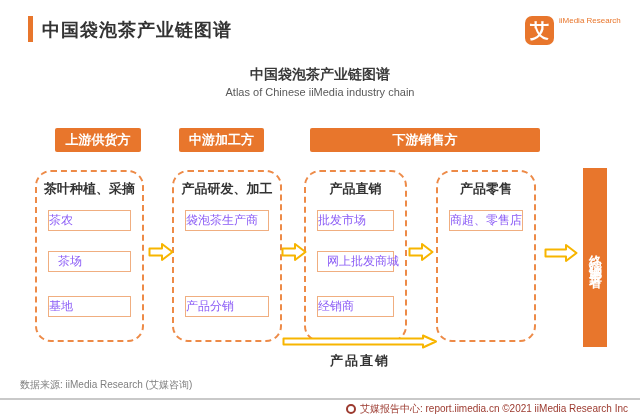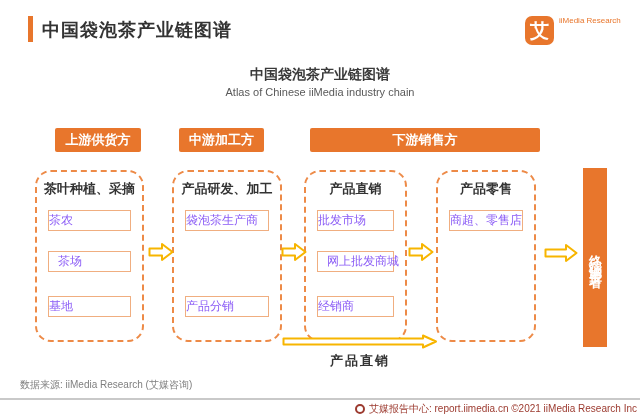--- a/index.html
+++ b/index.html
@@ -66,21 +66,21 @@
     font-size:13px;font-weight:bold;color:#333;letter-spacing:2px;}
 
   
   .end-consumer{left:583px;top:168px;width:24px;height:179px;background:var(--orange);
     color:#fff;font-weight:bold;font-size:13px;display:flex;align-items:center;justify-content:center;}
   .end-consumer span{writing-mode:vertical-rl;text-orientation:upright;letter-spacing:5px;}
 
   
   .data-source{left:20px;top:378px;font-size:10px;color:#7f7f7f;}
   .footer-line{left:0;top:398px;width:640px;height:2px;background:#c9c9c9;}
-  .footer-bar{left:0;top:401px;width:640px;height:15px;display:flex;align-items:center;justify-content:flex-end;padding-right:3px;}
+  .footer-bar{left:0;top:401px;width:640px;height:15px;display:flex;align-items:center;justify-content:flex-end;padding-right:12px;}
   .footer-icon{width:10px;height:10px;border:2px solid var(--maroon);border-radius:50%;margin-right:4px;flex:none;}
   .footer-note{font-size:10px;color:var(--maroon);}
 </style>
 </head>
 <body>
 
 <div class="abs title-accent"></div>
 <div class="abs page-title">中国袋泡茶产业链图谱</div>
 
 <div class="abs logo">

